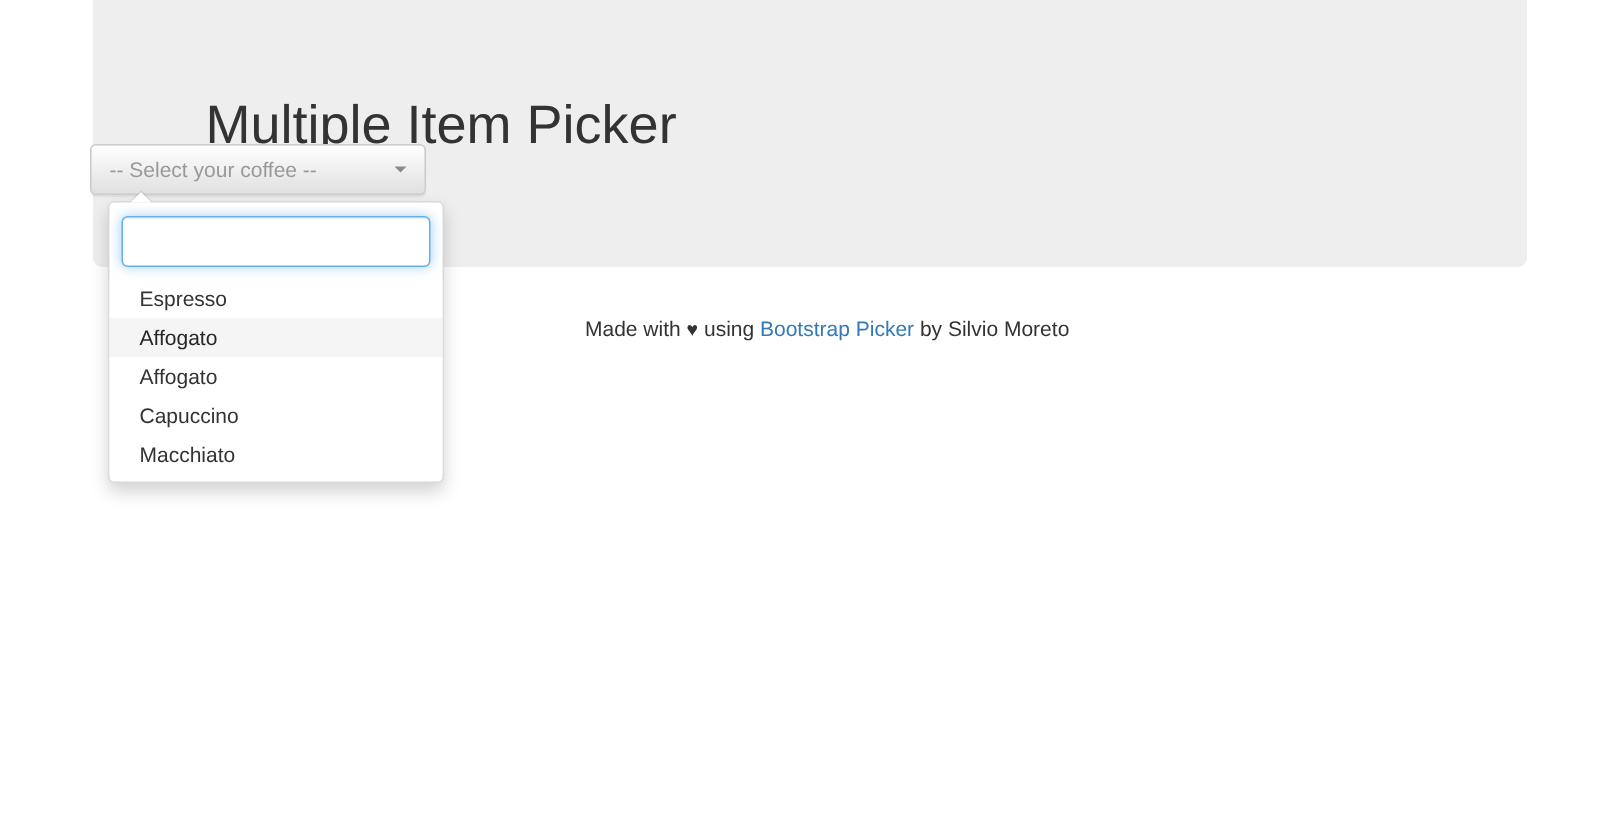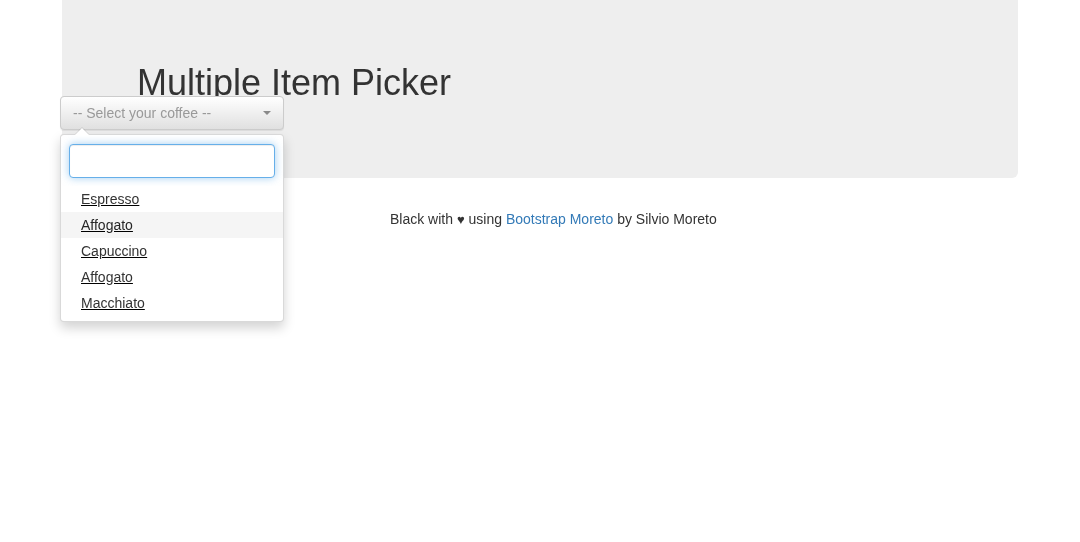--- a/index.html
+++ b/index.html
@@ -80,31 +80,30 @@
     height: 0;
     border-left: 4px solid transparent;
     border-right: 4px solid transparent;
     border-top: 4px solid #8a8a8a;
     display: inline-block;
   }
 
   
   .dropdown-menu {
     position: absolute;
-    left: 0;
+    left: 12px;
     top: 38px;
     width: 224px;
     box-sizing: border-box;
     background: #ffffff;
     border: 1px solid rgba(0,0,0,.15);
     border-radius: 4px;
     box-shadow: 0 6px 12px rgba(0,0,0,.175);
     padding: 5px 0 5px 0;
     z-index: 20;
-    text-decoration: underline;
   }
 
   
   .dropdown-notch {
     position: absolute;
     left: 14px;
     top: -7px;
     width: 0;
     height: 0;
     border-left: 7px solid transparent;
@@ -196,22 +195,22 @@
   <div class="dropdown-menu">
     <span class="dropdown-notch"></span>
 
     <div class="search-box-wrap">
       <input class="search-input" type="text" value="" placeholder="" style="">
     </div>
 
     <ul class="option-list">
       <li class="option-item">Espresso</li>
       <li class="option-item is-active">Affogato</li>
+      <li class="option-item">Affogato</li>
       <li class="option-item">Capuccino</li>
-      <li class="option-item">Affogato</li>
       <li class="option-item">Macchiato</li>
     </ul>
   </div>
 </div>
 
 <div class="footer-credit">
-  <span>Black with </span><span class="heart">♥</span><span> using </span><span class="link">Bootstrap Moreto</span><span> by Silvio Moreto</span>
+  <span>Made with </span><span class="heart">♥</span><span> using </span><span class="link">Bootstrap Picker</span><span> by Silvio Moreto</span>
 </div>
 
 </body></html>

